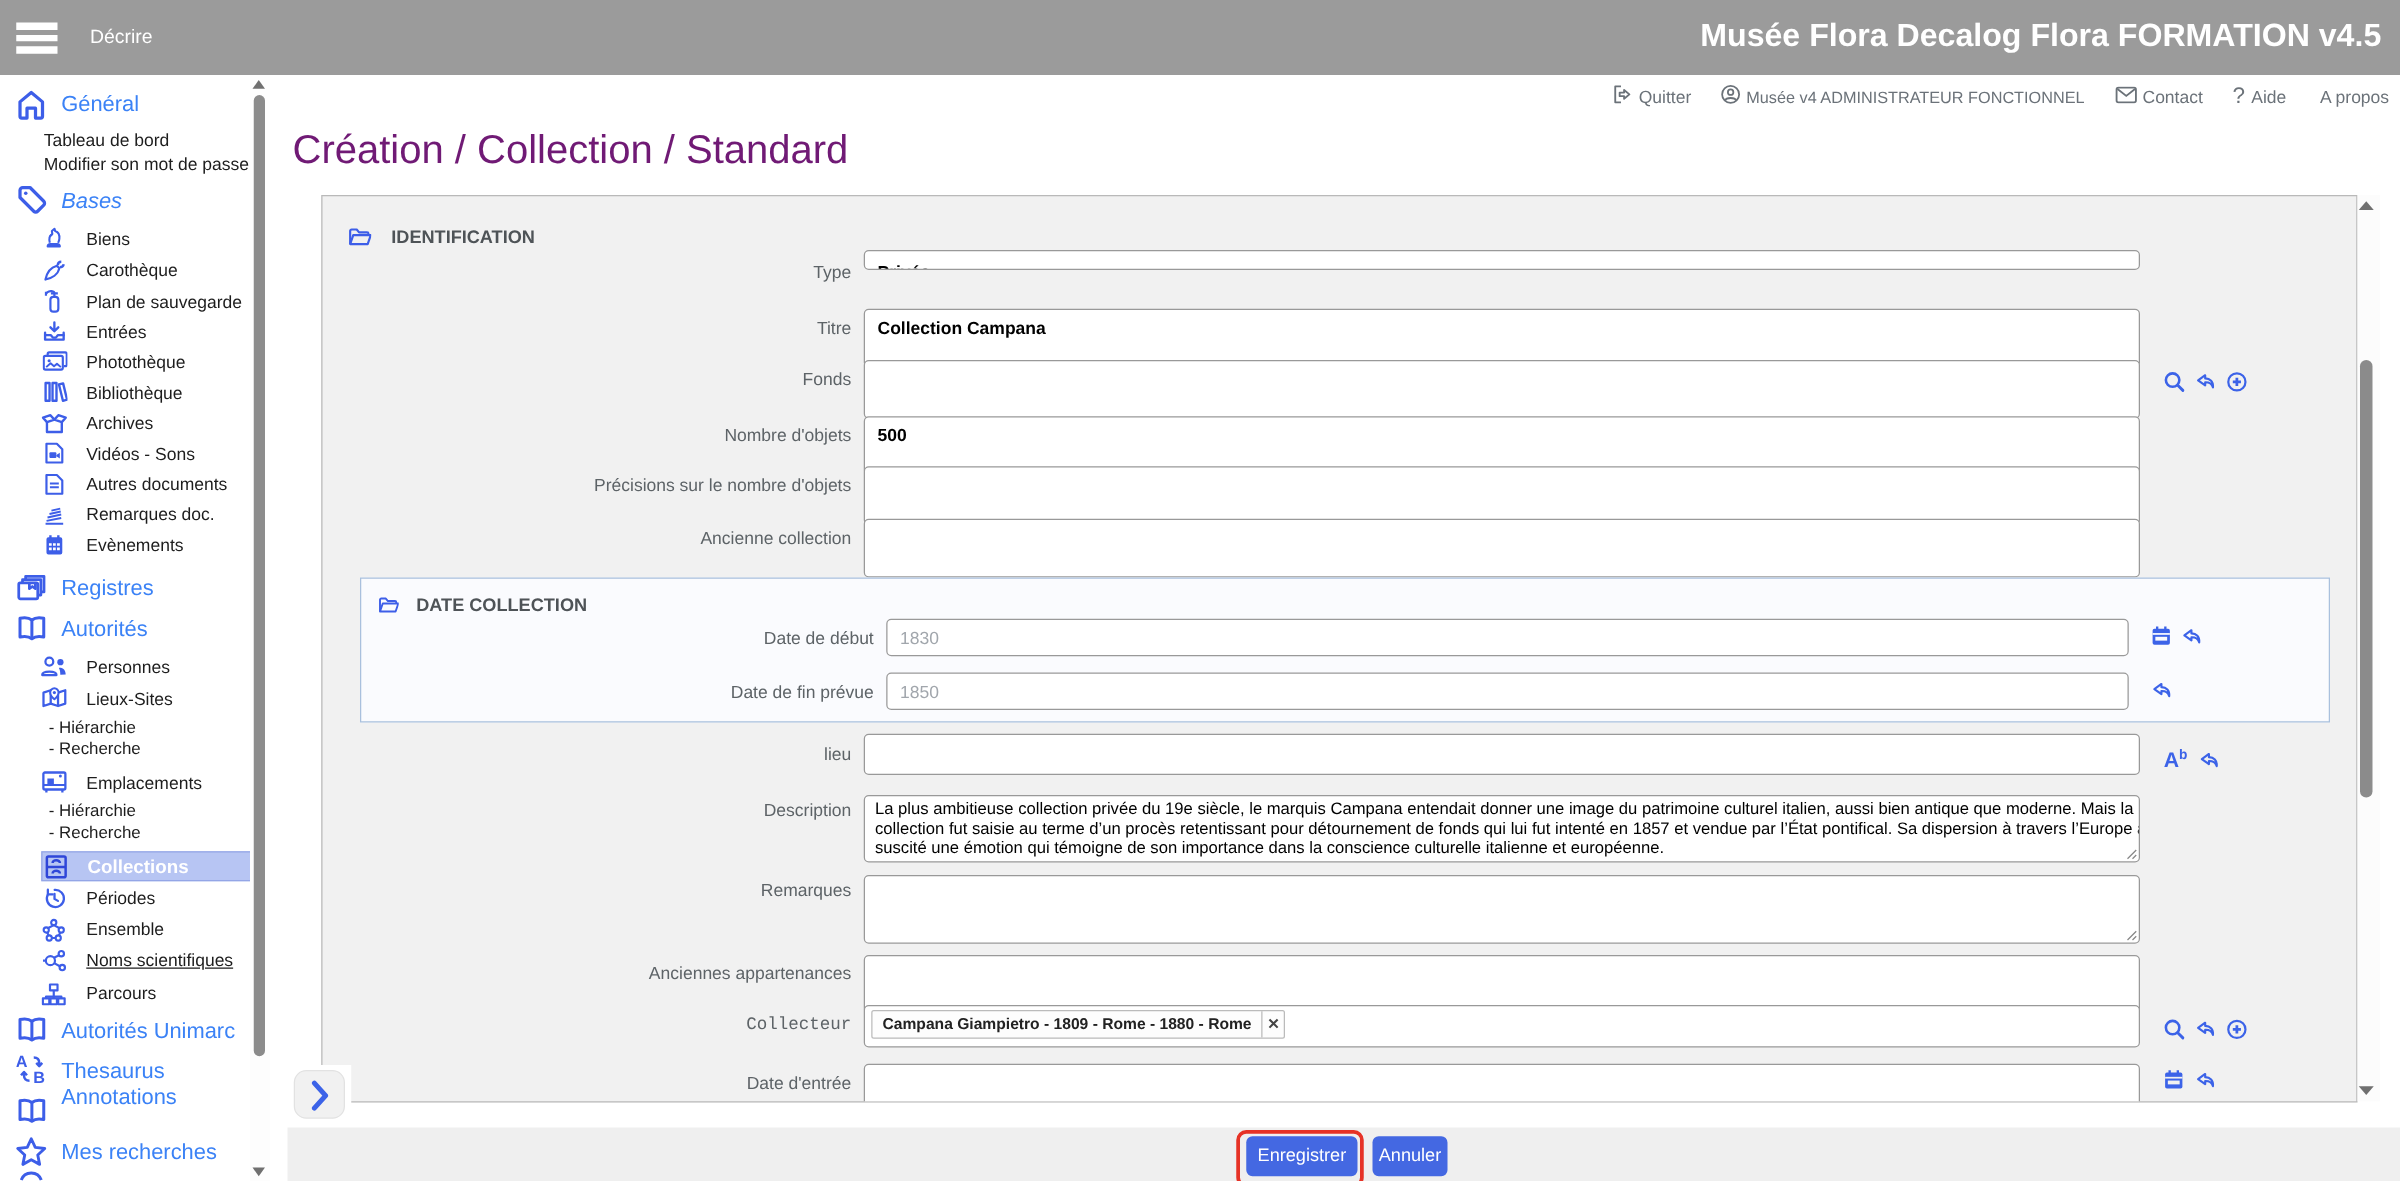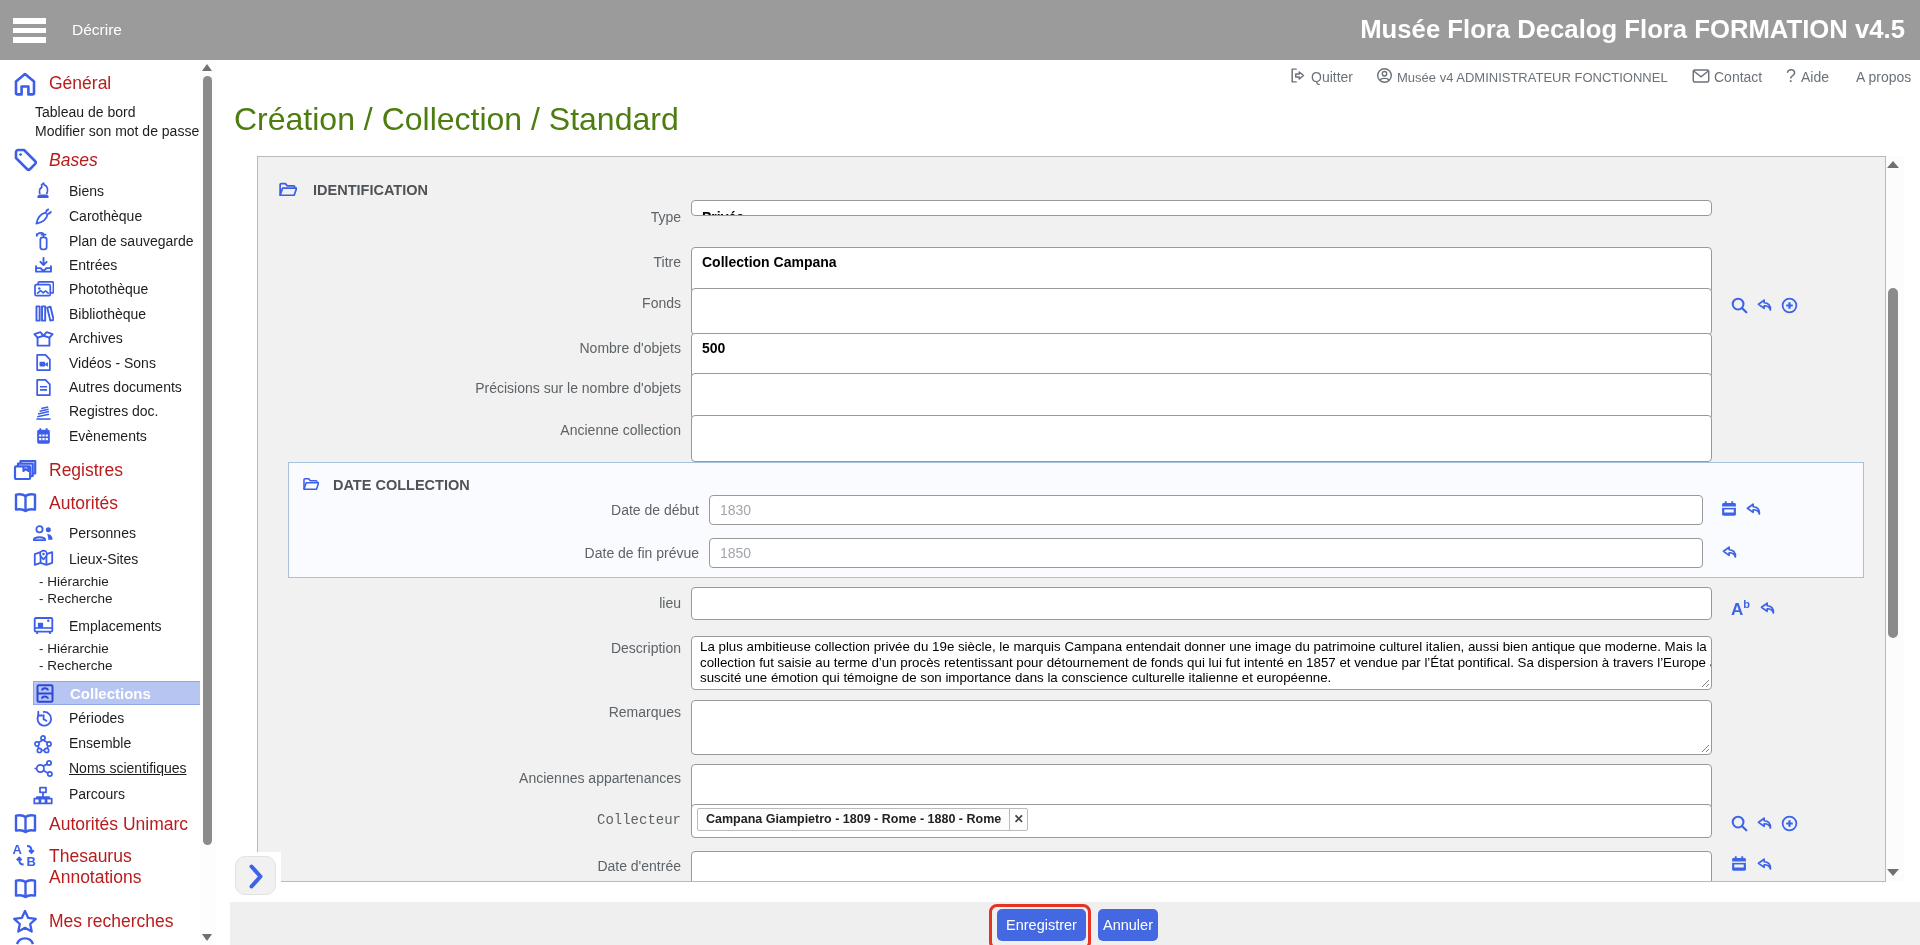--- a/index.html
+++ b/index.html
@@ -9,36 +9,36 @@
 
 
 #topbar { position:absolute; left:0; top:0; width:1920px; height:60px; background:#9b9b9b; }
 #burger div { position:absolute; left:13px; width:33px; height:5.5px; background:#fff; }
 #apptitle { position:absolute; right:15px; top:15px; color:#fff; font-size:25.7px; font-weight:bold; }
 #modname { position:absolute; left:72px; top:21px; color:#fff; font-size:15.5px; }
 
 
 #sidebar { position:absolute; left:0; top:0; width:216px; height:945px; background:#fff; border-right:1px solid #9f9f9f; z-index:1; }
 #topbar { z-index:5; }
-.sb-head { position:absolute; left:49px; color:#b91c1c; font-size:17.5px; white-space:nowrap; }
+.sb-head { position:absolute; left:49px; color:#3b82f6; font-size:17.5px; white-space:nowrap; }
 .sb-item { position:absolute; left:69px; color:#1d1d1d; font-size:14px; white-space:nowrap; }
 .sb-sub  { position:absolute; left:39px; color:#1d1d1d; font-size:13.5px; white-space:nowrap; }
 .sb-ico { position:absolute; }
 #sel-row { position:absolute; left:33px; top:681px; width:168px; height:24px; background:#b7c5f3; border:1px solid #94a6e6; }
 #sel-row span { position:absolute; left:36px; top:3px; color:#fff; font-weight:bold; font-size:15px; }
 
 
 #sb-track { position:absolute; left:200px; top:60px; width:16px; height:885px; background:#fdfdfd; z-index:3; }
 #sb-thumb { position:absolute; left:3px; top:16px; width:9px; height:769px; background:#8b8b8b; border-radius:5px; }
 
 
 #toplinks { position:absolute; left:0; top:0; width:1920px; height:95px; color:#6b7279; font-size:14px; }
 .tl-txt { position:absolute; top:69px; white-space:nowrap; }
 
-#pagetitle { position:absolute; left:234px; top:101px; color:#4d7c0f; font-size:32px; }
+#pagetitle { position:absolute; left:234px; top:101px; color:#701a75; font-size:32px; }
 
 #panel { position:absolute; left:257px; top:156px; width:1629px; height:726px;
   background:#f1f1f1; border:1px solid #b9b9b9; overflow:hidden; }
 
 .lbl { position:absolute; width:420px; text-align:right; color:#5d6367; font-size:14px; white-space:nowrap; }
 .inp { position:absolute; left:433px; width:1021px; height:47px; background:#fff;
   border:1px solid #999; border-radius:4px; font-size:14px; font-weight:bold; color:#000;
   padding:0 10px; line-height:29px; white-space:nowrap; overflow:hidden; }
 .sect { position:absolute; color:#4e5357; font-size:14.5px; font-weight:bold; letter-spacing:0; }
 
@@ -156,21 +156,21 @@
       <path d="M2.5 2.5 H13 L18.5 8 V21.5 H2.5 Z"></path>
       <path d="M6 11 h9 M6 15 h9" stroke-width="2"></path>
     </svg>
   <div class="sb-item" style="top:379px;">Autres documents</div>
 
   <svg class="sb-ico" style="left:34px; top:403px;" width="19" height="18" viewBox="0 0 24 23" fill="none" stroke="#3d5ee8" stroke-width="2" stroke-linejoin="round">
       <path d="M3 20.5 h18"></path>
       <path d="M4 17.5 l15 -3 M5 14 l14 -3 M7 10.5 l11.5 -2.5"></path>
       <path d="M9 7 l9 -2"></path>
     </svg>
-  <div class="sb-item" style="top:403px;">Registres doc.</div>
+  <div class="sb-item" style="top:403px;">Remarques doc.</div>
 
   <svg class="sb-ico" style="left:34px; top:427px;" width="19" height="19" viewBox="0 0 24 24" fill="#3d5ee8">
       <path d="M4 5.5 a2 2 0 0 1 2 -2 h12 a2 2 0 0 1 2 2 V19 a2 2 0 0 1 -2 2 H6 a2 2 0 0 1 -2 -2 Z M6.5 9.5 v2.6 h2.8 V9.5 Z M10.6 9.5 v2.6 h2.8 V9.5 Z M14.7 9.5 v2.6 h2.8 V9.5 Z M6.5 14 v2.6 h2.8 V14 Z M10.6 14 v2.6 h2.8 V14 Z M14.7 14 v2.6 h2.8 V14 Z" fill-rule="evenodd"></path>
       <path d="M8 1.5 v3 M16 1.5 v3" stroke="#3d5ee8" stroke-width="2.4" fill="none"></path>
     </svg>
   <div class="sb-item" style="top:428px;">Evènements</div>
 
   <svg class="sb-ico" style="left:13px; top:458px;" width="25" height="24" viewBox="0 0 25 24" fill="none" stroke="#3d5ee8" stroke-width="2.2" stroke-linejoin="round">
       <path d="M7.5 5.5 V3 H22.2 V15.5 h-2.6"></path>
       <path d="M5 8 V5.7 H19.7 V18 H17.6"></path>

